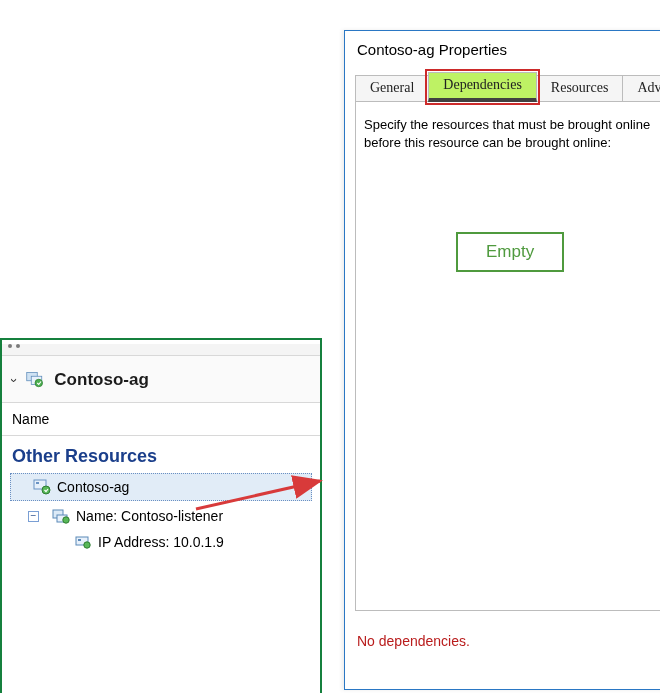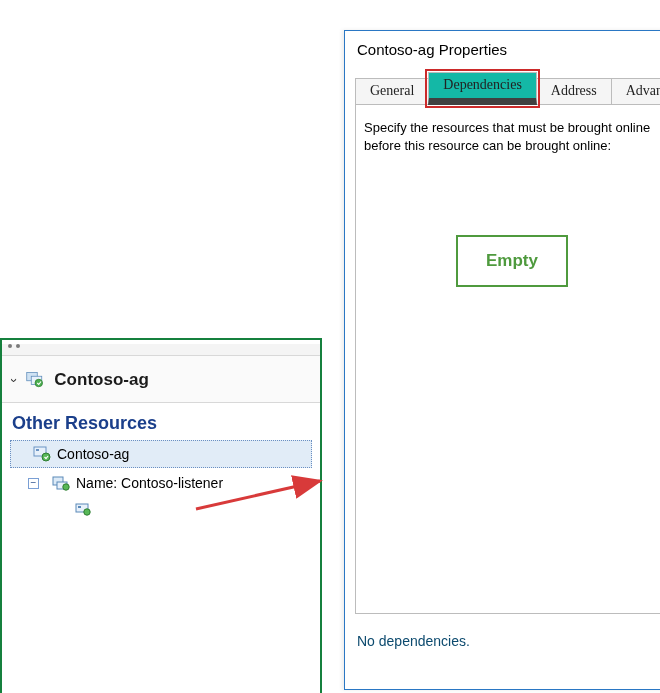--- a/index.html
+++ b/index.html
@@ -133,22 +133,22 @@
     padding: 4px 14px 5px 14px;
     border: 1px solid #bcbcbc;
     border-bottom: 1px solid #bcbcbc;
     background: #f5f5f5;
     color: #222;
     margin-right: -1px;
     position: relative;
     font-family: Liberation Serif, serif;
   }
   .tab.active {
-    background: #14b8a6;
-    border-bottom: 7px solid #404040;
+    background: #bef264;
+    border-bottom: 4px solid #404040;
     z-index: 2;
   }
   .tab.highlight {
     outline: 2px solid #cc2a2a;
     outline-offset: 1px;
   }
   .tab-body {
     margin: 0 10px;
     padding: 14px 8px 8px 8px;
     border: 1px solid #bcbcbc;
@@ -191,30 +191,29 @@
     border-bottom: 1px solid #e9e9e9;
   }
   .grid-row .gc { padding: 5px 8px; border-right: 1px solid #e9e9e9;}
   .grid-row .gc.c0 { text-align:center; color:#444;}
   .empty-badge {
     position:absolute;
     left: 100px; top: 130px;
     border: 2px solid #4f9a3e;
     color: #4f9a3e;
     font-size: 17px;
-    padding: 14px 28px;
+    padding: 8px 28px;
     background:#fff;
-    font-weight:bold;
   }
   .status {
     position:absolute;
     left: 12px;
     bottom: 40px;
     font-size: 14px;
-    color:#0c4a6e;
+    color:#b91c1c;
   }
 
   
   .arrow {
     position:absolute;
     left: 192px;
     top: 475px;
     width: 140px;
     height: 40px;
     pointer-events:none;
@@ -234,20 +233,21 @@
       <svg width="24" height="22" viewBox="0 0 24 22">
         <rect x="1" y="1" width="14" height="11" fill="#cfe2f3" stroke="#5b89b8"></rect>
         <rect x="7" y="6" width="14" height="11" fill="#e8f1fb" stroke="#5b89b8"></rect>
         <circle cx="17" cy="15" r="5" fill="#4caf50" stroke="#2e7d32"></circle>
         <path d="M15 15 l2 2 l3 -4" stroke="#fff" stroke-width="1.5" fill="none"></path>
       </svg>
     </span>
     <span class="title">Contoso-ag</span>
   </div>
 
+  <div class="columns">Name</div>
 
   <div class="section-title">Other Resources</div>
 
   <div class="tree-item selected">
     <span class="ico">
       <svg width="18" height="16" viewBox="0 0 18 16">
         <rect x="1" y="1" width="12" height="9" fill="#e6f0fa" stroke="#6a93c4"></rect>
         <rect x="3" y="3" width="3" height="2" fill="#6a93c4"></rect>
         <circle cx="13" cy="11" r="4" fill="#58b858" stroke="#2e7d32"></circle>
         <path d="M11.5 11 l1.5 1.5 l2 -2.5" stroke="#fff" stroke-width="1.2" fill="none"></path>
@@ -270,39 +270,40 @@
   </div>
 
   <div class="tree-item sub2">
     <span class="ico">
       <svg width="18" height="16" viewBox="0 0 18 16">
         <rect x="2" y="3" width="12" height="8" fill="#e8f1fb" stroke="#5b89b8"></rect>
         <rect x="4" y="5" width="3" height="2" fill="#5b89b8"></rect>
         <circle cx="13" cy="11" r="3.2" fill="#58b858" stroke="#2e7d32"></circle>
       </svg>
     </span>
+    <span>IP Address: 10.0.1.9</span>
   </div>
 </div>
 
 <svg class="arrow" viewBox="0 0 140 40">
   <defs>
     <marker id="ah" markerWidth="10" markerHeight="8" refX="9" refY="4" orient="auto">
       <polygon points="0 0, 10 4, 0 8" fill="#d83a3a"></polygon>
     </marker>
   </defs>
   <line x1="4" y1="34" x2="128" y2="6" stroke="#d83a3a" stroke-width="3" marker-end="url(#ah)"></line>
 </svg>
 
 <div class="dialog">
   <div class="dlg-title">Contoso-ag Properties</div>
 
   <div class="tabstrip">
     <div class="tab">General</div>
     <div class="tab active highlight">Dependencies</div>
-    <div class="tab">Address</div>
+    <div class="tab">Resources</div>
     <div class="tab">Advanc</div>
   </div>
 
   <div class="tab-body">
     <div class="instruction">Specify the resources that must be brought online before this resource can be brought online:</div>
 
 
     <div class="empty-badge">Empty</div>
   </div>
 

